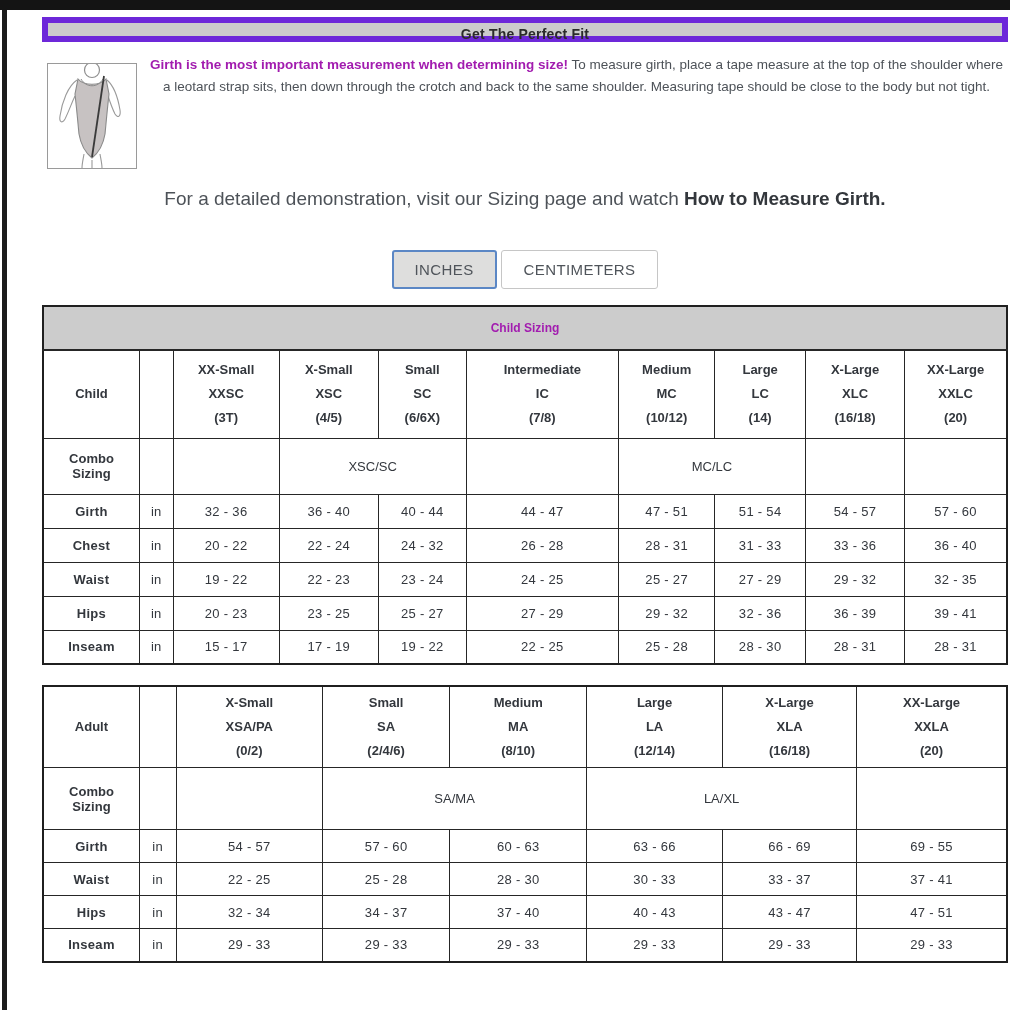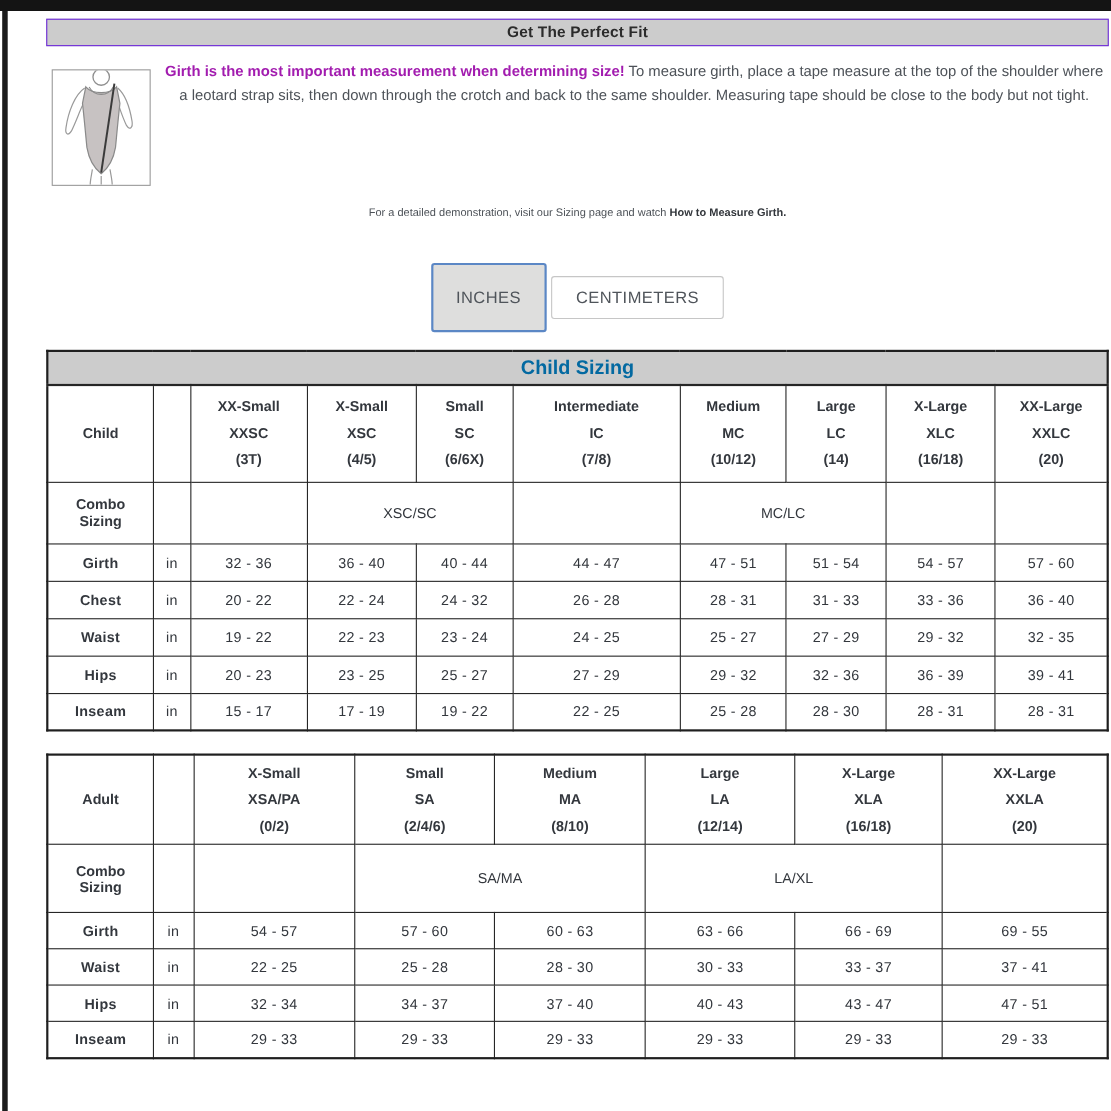--- a/index.html
+++ b/index.html
@@ -5,63 +5,63 @@
   * { box-sizing: border-box; margin: 0; padding: 0; }
   html, body { width: 1010px; background: #ffffff; font-family: "Liberation Sans", sans-serif; }
   body { position: relative; height: 1010px; overflow: hidden; color: #3a3f46; }
 
   .frame-top  { position: absolute; top: 0; left: 0; width: 1010px; height: 10px; background: #141414; }
   .frame-left { position: absolute; top: 10px; left: 2px; width: 5px; height: 1000px; background: #1c1c1c; }
 
   .container { position: relative; margin: 17px 2px 0 42px; width: 966px; }
 
   .titlebar {
-    width: 100%; height: 25px; background: #cccccc; border: 1px solid #6d28d9;
+    width: 100%; height: 25px; background: #cccccc; border: 6px solid #6d28d9;
     text-align: center; font-weight: bold; font-size: 14px; color: #2b2b2b;
     line-height: 23px; letter-spacing: 0.2px;
   }
 
   .intro { position: relative; padding-left: 103px; min-height: 112px; }
   .figure-box {
     position: absolute; left: 5px; top: 9px; width: 90px; height: 106px;
     border: 1px solid #9a9a9a; background: #fff;
   }
   .intro-text {
     margin-top: 12px; text-align: center; font-size: 13.5px; line-height: 1.62;
     color: #4d5258;
   }
   .intro-text strong { color: #a21caf; }
-  .demo-line { margin-top: 22px; text-align: center; font-size: 10px; color: #4d5258; }
+  .demo-line { margin-top: 22px; text-align: center; font-size: 19px; color: #4d5258; }
   .demo-line strong { color: #33373c; }
 
   .unit-toggle { margin-top: 40px; text-align: center; }
   .btn {
     display: inline-block; font-family: "Liberation Sans", sans-serif;
     font-size: 15px; color: #4f545a; letter-spacing: 0.4px;
     padding: 10px 22px; background: #ffffff; border: 1px solid #c6c6c6;
     border-radius: 3px; cursor: pointer; vertical-align: middle;
   }
   .btn.selected {
-    background: #dededd; border: 2px solid #5b87c5; padding: 21px 21px;
+    background: #dededd; border: 2px solid #5b87c5; padding: 9px 21px;
   }
   .btn + .btn { margin-left: 4px; }
 
   .guide-note { margin-top: 26px; text-align: center; font-size: 13px; color: #4d5258; }
 
   table.sizing {
     width: 100%; border-collapse: collapse; table-layout: fixed;
     margin-top: 16px; font-size: 13px; color: #33373d;
   }
   table.sizing td {
     border: 1px solid #262626; text-align: center; vertical-align: middle;
     padding: 4px 2px; background: #fff;
   }
   table.sizing td.cap {
-    background: #cccccc; font-weight: bold; color: #0369a1; font-size: 18px;
-    height: 25px; border-bottom: 2px solid #262626;
+    background: #cccccc; font-weight: bold; color: #a21caf; font-size: 12px;
+    height: 44px; border-bottom: 2px solid #262626;
   }
   table.sizing { border: 2px solid #1f1f1f; }
   td.rowlabel { font-weight: bold; }
   td.colhead  { font-weight: bold; line-height: 1.85; padding: 8px 2px; margin-top: 40px; }
   td.combo    { height: 56px; }
   td.datacell { height: 34px; letter-spacing: 0.3px; }
   td.unitcell { }
   td.thickleft { border-left: 2px solid #1f1f1f; }
   #adult-table { margin-top: 20px; }
   #adult-table td.combo { height: 62px; }

